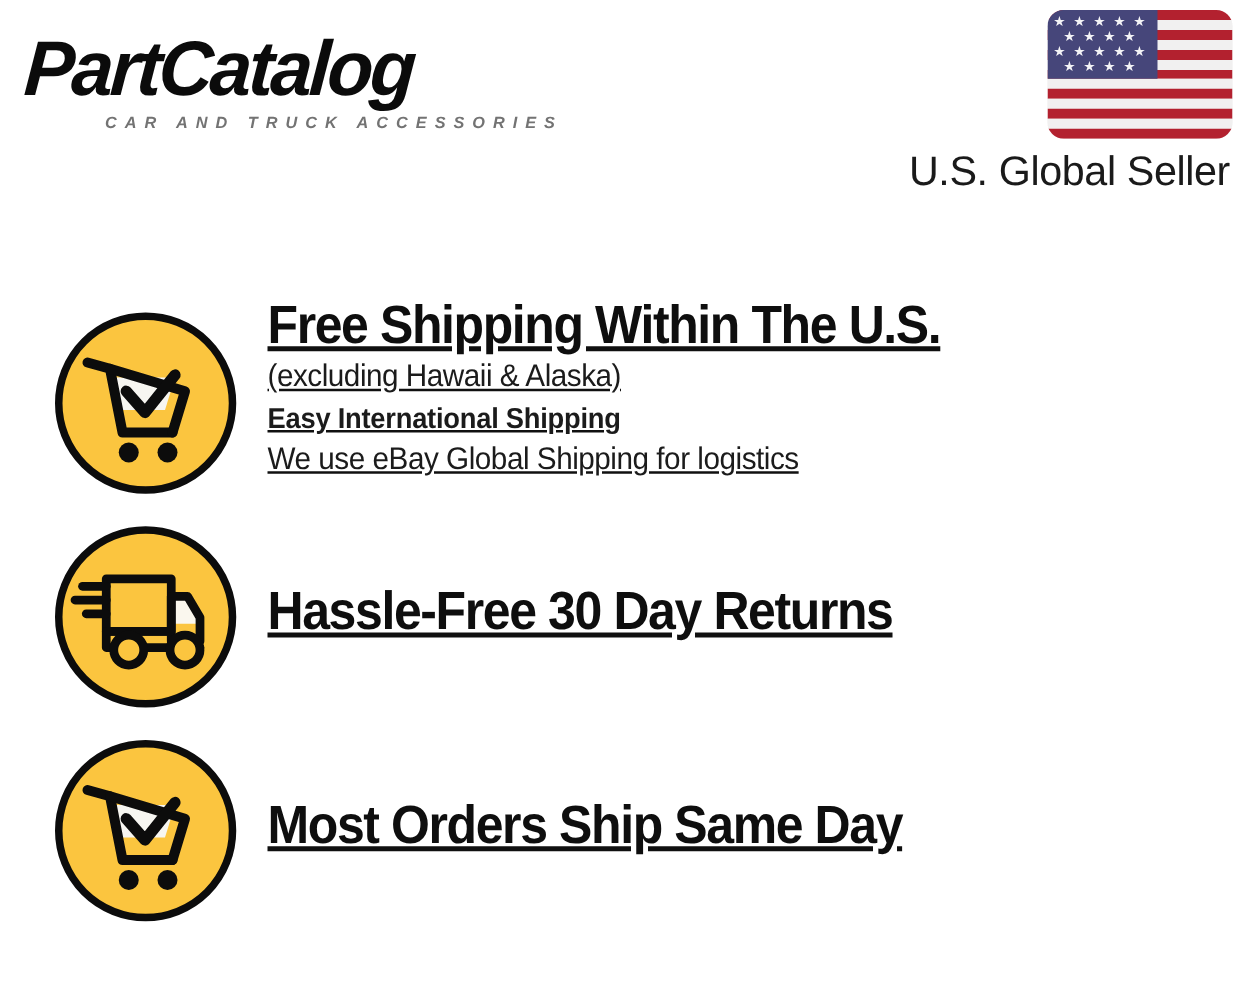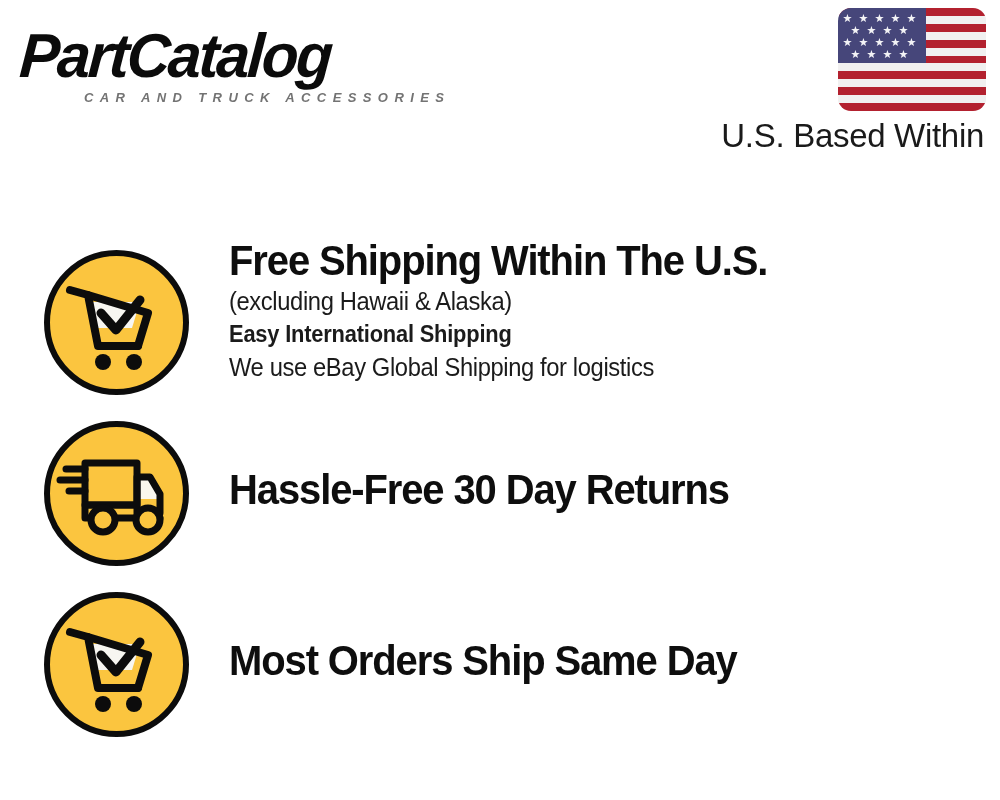--- a/index.html
+++ b/index.html
@@ -124,23 +124,24 @@
     background: #fbc53f;
     border: 6px solid #0c0c0c;
     box-sizing: border-box;
   }
   .glyph {
     position: absolute;
     inset: 0;
   }
   .feature-text {
     position: absolute;
-    left: 229px;
+    left: 214px;
     top: 0;
     width: 760px;
+    text-decoration: underline;
   }
   .headline {
     font-family: "Liberation Sans", sans-serif;
     font-weight: 700;
     font-size: 43px;
     line-height: 48px;
     letter-spacing: -1.2px;
     color: #0e0e0e;
     transform: scaleX(0.93);
     transform-origin: left center;
@@ -210,21 +211,21 @@
       <span class="star" style="left:20px;top:29px">★</span>
       <span class="star" style="left:36px;top:29px">★</span>
       <span class="star" style="left:52px;top:29px">★</span>
       <span class="star" style="left:68px;top:29px">★</span>
       <span class="star" style="left:12px;top:41px">★</span>
       <span class="star" style="left:28px;top:41px">★</span>
       <span class="star" style="left:44px;top:41px">★</span>
       <span class="star" style="left:60px;top:41px">★</span>
     </div>
   </div>
-  <span class="seller-text">U.S. Based Within</span>
+  <span class="seller-text">U.S. Global Seller</span>
 </div>
 
 <div class="feature" id="feature-row-0">
   <div class="feature-icon">
     <div class="circle"></div>
     <svg class="glyph" viewBox="0 0 145 145">
       <path d="M48 78 L44 52 L96 52 L88 78 Z" fill="#F7F6F1"></path>
       <path d="M26 40 L44 45 L54 96 L94 96" stroke="#0C0C0C" stroke-width="8" fill="none" stroke-linecap="round" stroke-linejoin="round"></path>
       <path d="M44 45 L104 63 L94 96" stroke="#0C0C0C" stroke-width="8" fill="none" stroke-linecap="round" stroke-linejoin="round"></path>
       <path d="M57 63 L72 80 L96 50" stroke="#0C0C0C" stroke-width="9" fill="none" stroke-linecap="round" stroke-linejoin="round"></path>

